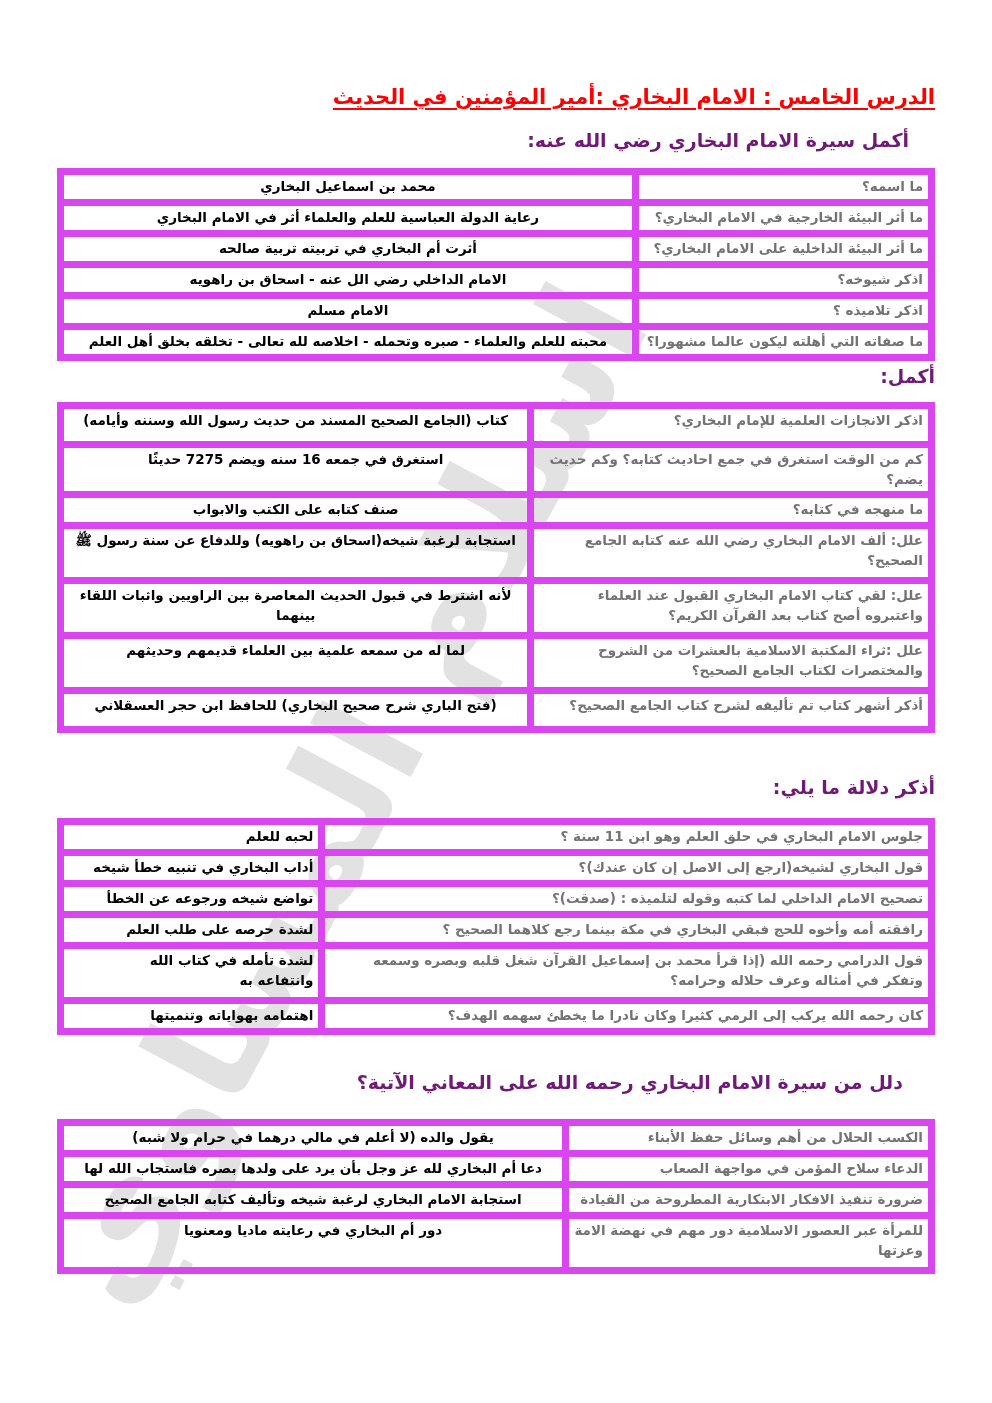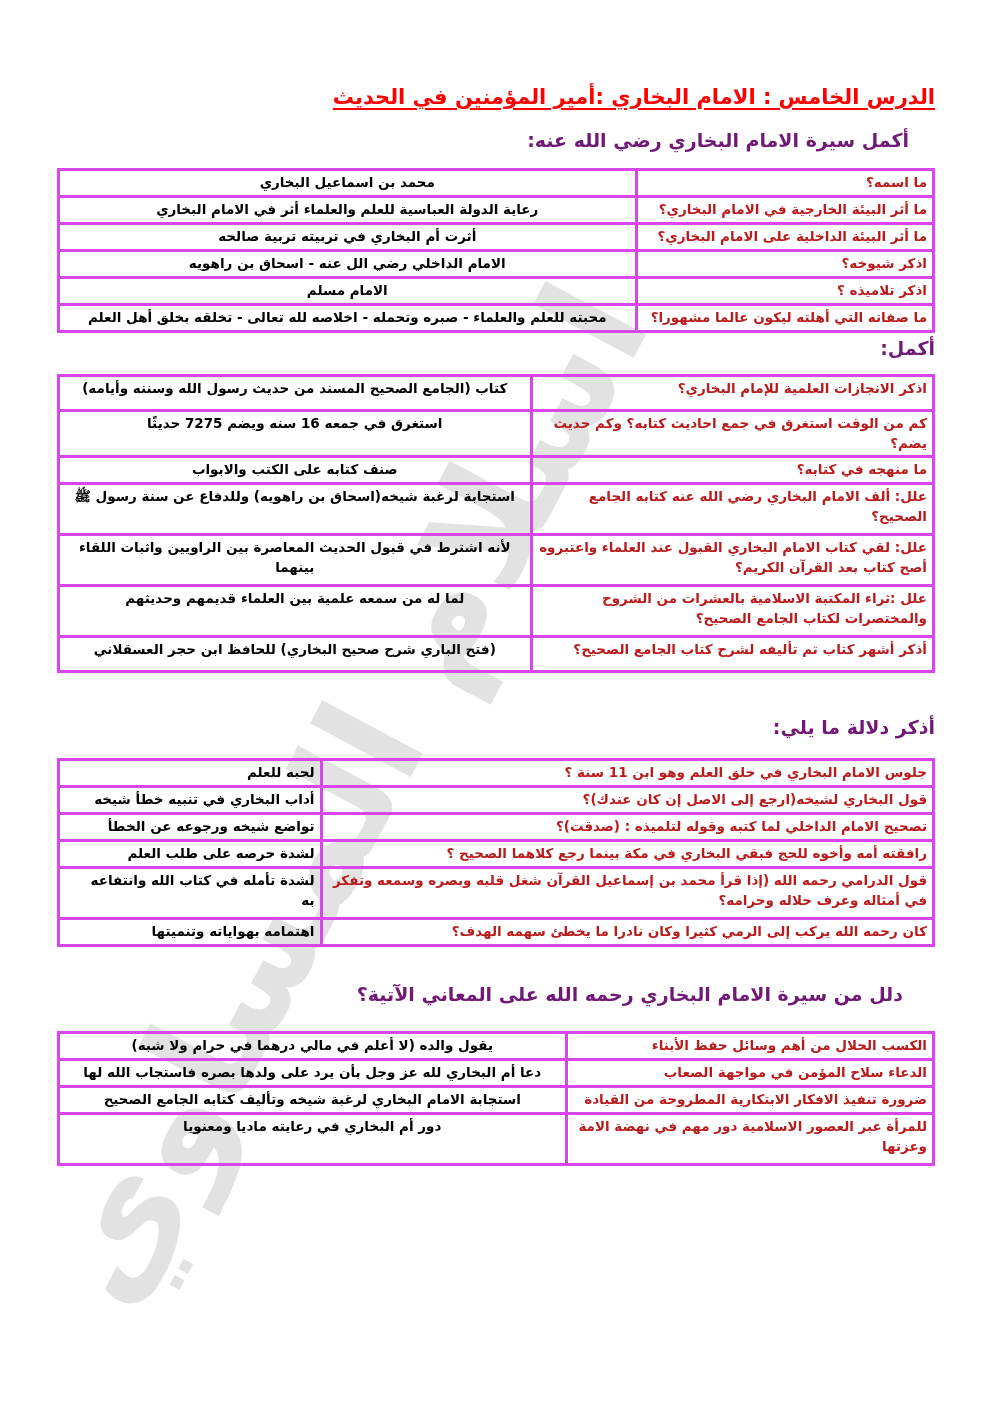--- a/index.html
+++ b/index.html
@@ -51,29 +51,29 @@
   .h-akmil{margin-top:5px;}
   .h-dalala{margin-top:44px;text-align:right;}
   .h-dallil{margin-top:37px;padding-right:32px;}
   table.qa{
     width:100%;
     border-collapse:collapse;
     table-layout:fixed;
     border:2px solid #595959;
   }
   table.qa td{
-    border:3px solid #d946ef;
+    border:7px solid #d946ef;
     padding:1px 5px 2px 5px;
     vertical-align:top;
     font-size:13.5px;
     line-height:20px;
     height:21px;
     overflow:hidden;
   }
-  td.q{color:#b91c1c;text-align:right;}
+  td.q{color:#737373;text-align:right;}
   td.a{color:#000;text-align:center;}
   .t1{margin-top:17px;}
   .t2{margin-top:15px;}
   .t3{margin-top:20px;}
   .t4{margin-top:26px;}
   .t1 td.q{white-space:nowrap;}
   .t3 td.a{text-align:right;padding-left:26px;}
   tr.h30 td{height:29px;}
   tr.h46 td{height:45px;}
   

